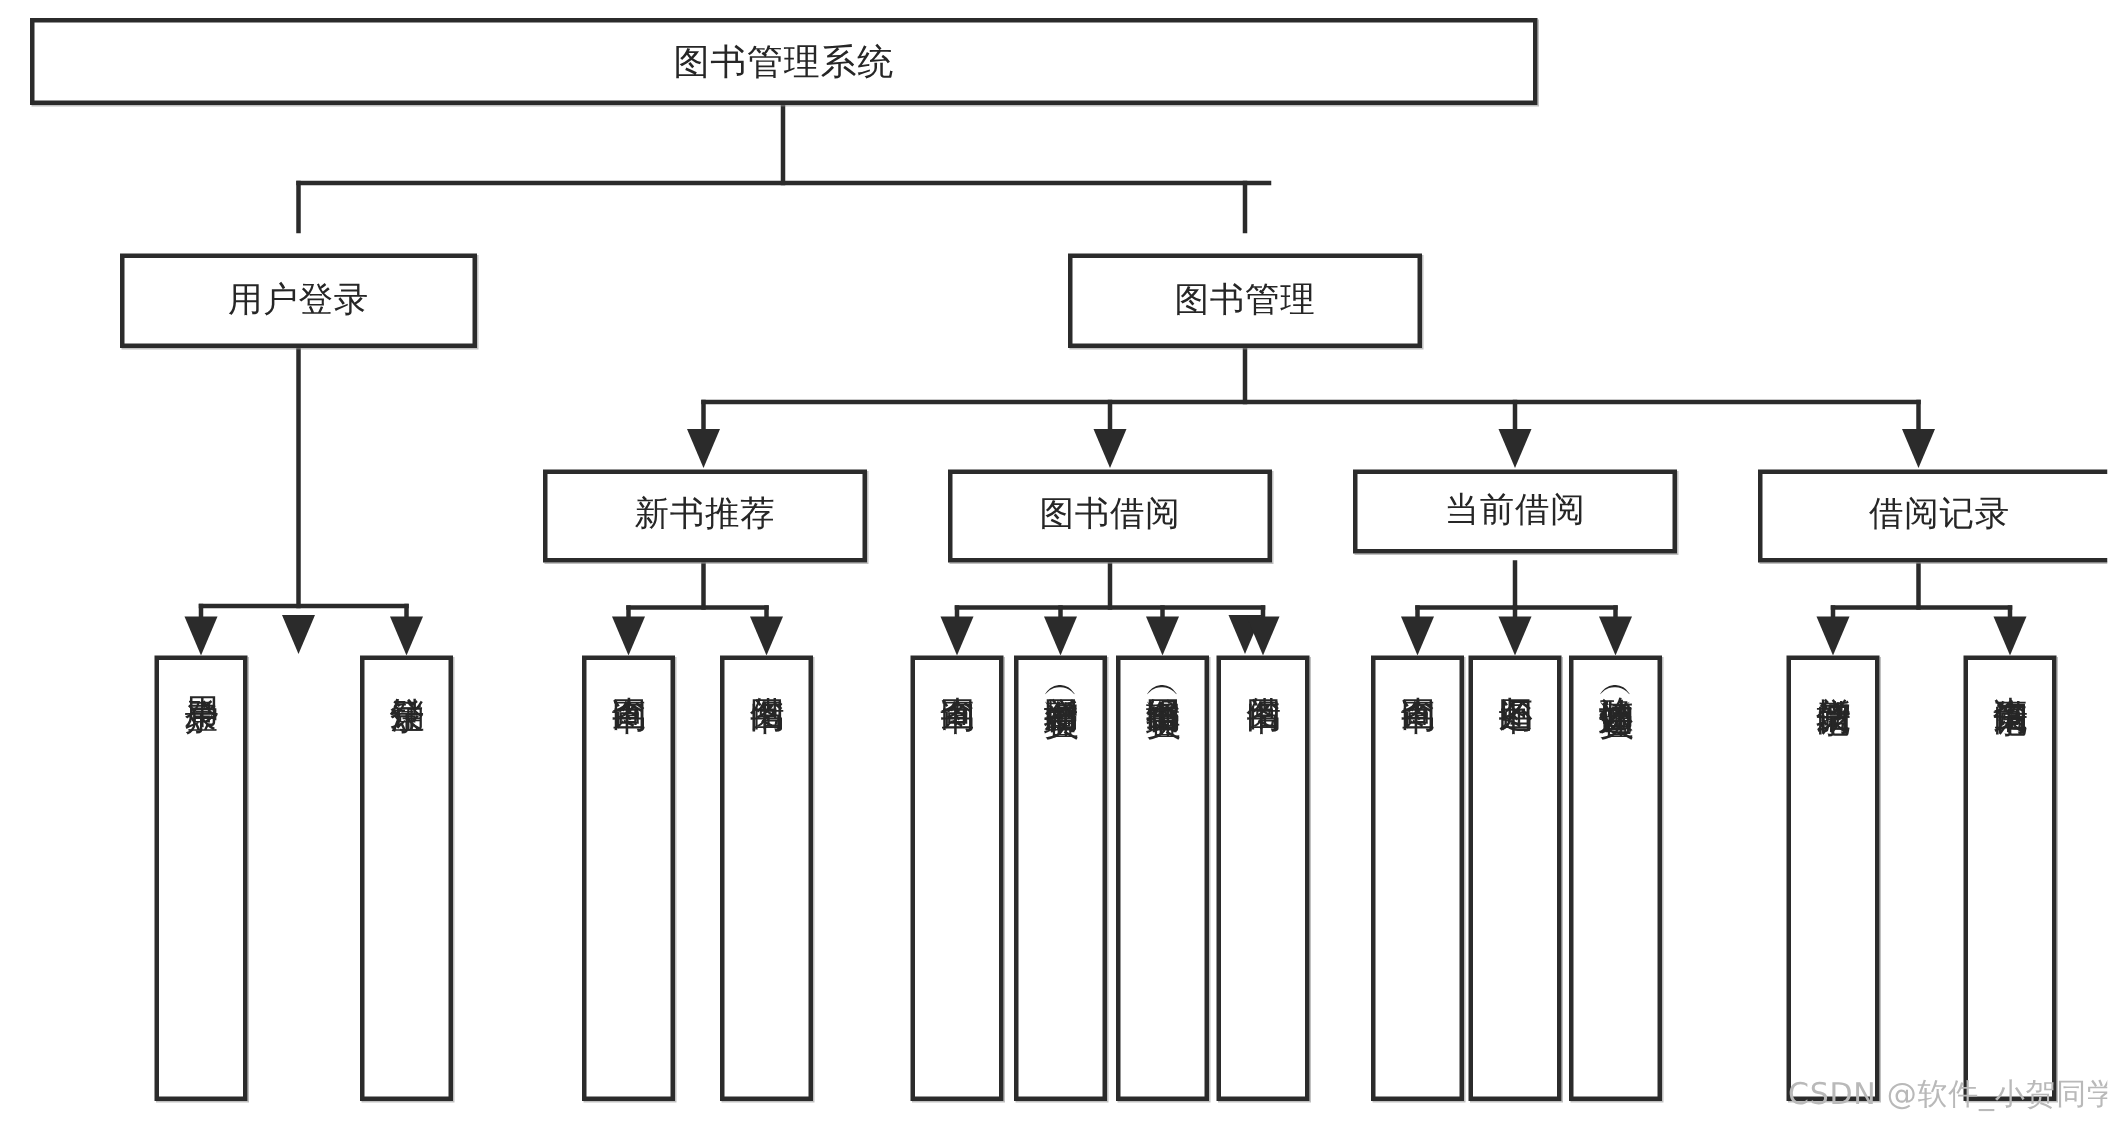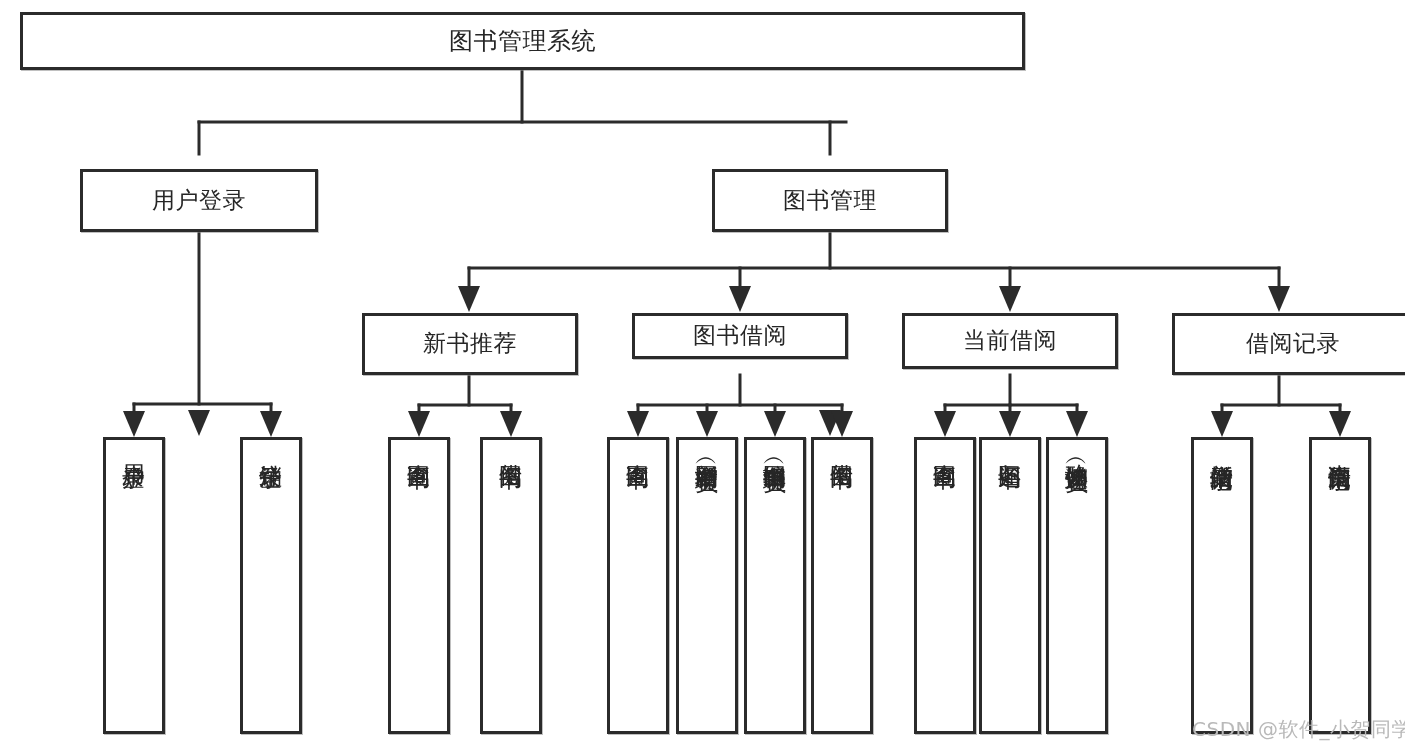--- a/index.html
+++ b/index.html
@@ -150,21 +150,21 @@
   <div class="node-box" style="left:80px; top:169px; width:238px; height:63px;">
     <span class="node-label">用户登录</span>
   </div>
   <div class="node-box" style="left:362px; top:313px; width:216px; height:62px;">
     <span class="node-label">新书推荐</span>
   </div>
 
   <div class="node-box" style="left:712px; top:169px; width:236px; height:63px;">
     <span class="node-label">图书管理</span>
   </div>
-  <div class="node-box" style="left:632px; top:313px; width:216px; height:46px;">
+  <div class="node-box" style="left:632px; top:313px; width:216px; height:62px;">
     <span class="node-label">图书借阅</span>
   </div>
   <div class="node-box" style="left:902px; top:313px; width:216px; height:56px;">
     <span class="node-label">当前借阅</span>
   </div>
   <div class="node-box" style="left:1172px; top:313px; width:242px; height:62px;">
     <span class="node-label">借阅记录</span>
   </div>
 
   <div class="node-box leaf" style="left:103px; top:437px; width:62px; height:297px;">

